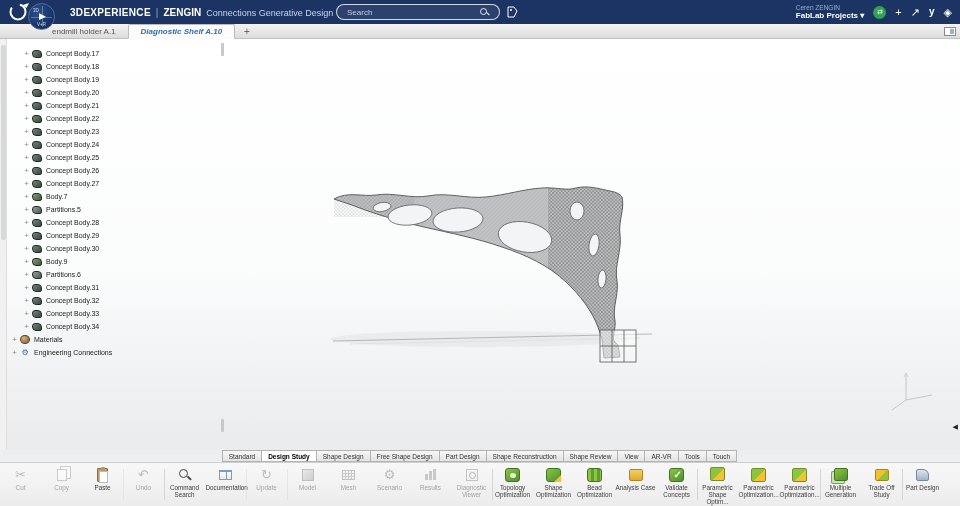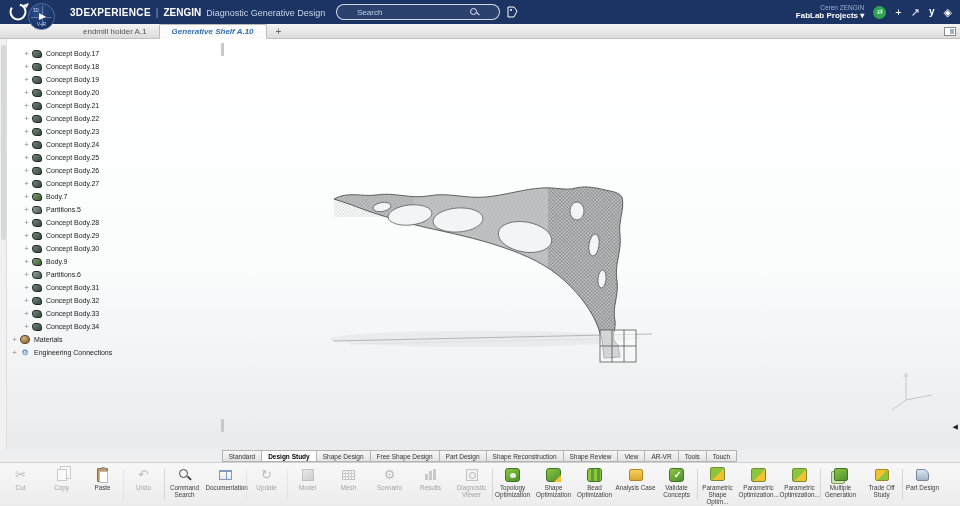--- a/index.html
+++ b/index.html
@@ -8,44 +8,44 @@
 
 
 .topbar{flex:0 0 24px;background:#1b3463;display:flex;align-items:center;color:#fff;padding:0 8px;position:relative;z-index:6}
 .logo{width:22px;height:20px;flex:0 0 22px}
 .brandwrap{margin-left:40px;display:flex;align-items:baseline;white-space:nowrap}
 .brand{font-size:10px;font-weight:bold;letter-spacing:.3px}
 .bdiv{color:#8fa3c8;margin:0 5px;font-size:10px}
 .appname{font-size:10px;font-weight:bold}
 .subtitle{font-size:9px;color:#c9d4ea;margin-left:5px;font-weight:normal}
 .search-wrap{position:absolute;left:336px;top:4px;display:flex;align-items:center;gap:7px}
-.search-box{width:164px;height:16px;border:1px solid rgba(255,255,255,.8);border-radius:9px;background:rgba(255,255,255,.07);display:flex;align-items:center;padding:0 20px}
+.search-box{width:164px;height:16px;border:1px solid rgba(255,255,255,.8);border-radius:9px;background:rgba(255,255,255,.07);display:flex;align-items:center;padding:0 10px}
 .search-box input{flex:1;background:transparent;border:0;outline:0;color:#fff;font-size:8px}
 .search-box input::placeholder{color:#c3cde2}
 .mag-w{position:relative;width:9px;height:9px;flex:0 0 9px}
 .mag-w::before{content:"";position:absolute;left:0;top:0;width:5px;height:5px;border:1.2px solid #e6ebf5;border-radius:50%}
 .mag-w::after{content:"";position:absolute;left:5.5px;top:5.5px;width:3.5px;height:1.2px;background:#e6ebf5;transform:rotate(45deg)}
 .topbar-right{margin-left:auto;display:flex;align-items:center;gap:9px}
-.user{text-align:right;line-height:1.15;white-space:nowrap}
+.user{text-align:left;line-height:1.15;white-space:nowrap}
 .user .name{font-size:6.5px;color:#9db0d5}
 .user .ws{font-size:8px;font-weight:bold;color:#fff}
 .green-dot{width:13px;height:13px;border-radius:50%;background:#2fa34f;display:flex;align-items:center;justify-content:center;font-size:7px;color:#fff}
 .tbi{font-size:11px;color:#fff;line-height:1}
 .tbi.sw{font-weight:bold;font-size:10px}
 
 
 .compass{position:absolute;left:28px;top:3px;width:27px;height:27px;border-radius:50%;background:radial-gradient(circle at 35% 32%,#2b4f8e,#0d2350);border:1px solid #53709f;z-index:20}
 .compass::before{content:"";position:absolute;left:50%;top:2px;bottom:2px;width:1px;background:rgba(255,255,255,.3)}
 .compass::after{content:"";position:absolute;top:50%;left:2px;right:2px;height:1px;background:rgba(255,255,255,.3)}
 .compass .play{position:absolute;left:54%;top:46%;transform:translate(-50%,-50%);font-size:9px;color:#fff}
 .compass .lbl3d{position:absolute;left:4px;top:4px;font-size:4.5px;color:#cdd8ee}
 .compass .lblvr{position:absolute;left:50%;bottom:2px;transform:translateX(-50%);font-size:4.5px;color:#cdd8ee}
 
 
-.tabbar{flex:0 0 15px;background:linear-gradient(#f4f4f4,#dcdcdc);border-bottom:1px solid #c0c0c0;display:flex;align-items:stretch;padding-left:71px;position:relative;z-index:5}
+.tabbar{flex:0 0 15px;background:linear-gradient(#f4f4f4,#dcdcdc);border-bottom:1px solid #c0c0c0;display:flex;align-items:stretch;padding-left:40px;position:relative;z-index:5}
 .tabs-host{display:flex;align-items:stretch}
 .doc-tab{font-size:8px;color:#555;padding:0 12px;display:flex;align-items:center;cursor:default}
 .doc-tab.active{background:#fcfcfd;border:1px solid #bcbcbc;border-bottom:1px solid #fcfcfd;color:#2f6fae;font-style:italic;font-weight:bold;border-radius:2px 2px 0 0;margin-bottom:-1px}
 .newtab{font-size:10px;color:#666;padding:0 9px;display:flex;align-items:center}
 .panel-ico{position:absolute;right:4px;top:3px;width:12px;height:9px;border:1px solid #8a8a8a;background:#fff}
 .panel-ico::after{content:"";position:absolute;right:1px;top:1px;width:4px;height:5px;background:#9fb3c6}
 
 
 .main{flex:1;position:relative;background:linear-gradient(180deg,#ffffff 0%,#fbfcfc 55%,#e9ebed 100%);overflow:hidden}
 .vscroll{position:absolute;left:0;top:0;bottom:0;width:7px;background:#f1f1f1;border-right:1px solid #dedede}
@@ -114,21 +114,21 @@
 
   <div class="topbar">
     <svg class="logo" viewBox="0 0 22 20">
       <circle cx="10" cy="10" r="7.5" fill="none" stroke="#fff" stroke-width="2" stroke-dasharray="28 9"></circle>
       <path d="M15 3 l6 -2 -2.5 5 z" fill="#fff"></path>
     </svg>
     <div class="brandwrap">
       <span class="brand">3DEXPERIENCE</span>
       <span class="bdiv">|</span>
       <span class="appname">ZENGIN</span>
-      <span class="subtitle">Diagnostic Generative Design</span>
+      <span class="subtitle">Connections Generative Design</span>
     </div>
     <div class="search-wrap">
       <div class="search-box">
         <input type="text" placeholder="Search" style="">
         <span class="mag-w"></span>
       </div>
       <svg width="11" height="12" viewBox="0 0 11 12">
         <path d="M1 1 h6 l3 4 -3 6 h-6 z" fill="none" stroke="#fff" stroke-width="1"></path>
         <circle cx="4" cy="4" r="1" fill="#fff"></circle>
       </svg>
@@ -150,21 +150,21 @@
 
   <div class="compass">
     <span class="lbl3d">3D</span>
     <span class="play">▶</span>
     <span class="lblvr">V+R</span>
   </div>
 
   <div class="tabbar">
     <div class="tabs-host">
         <div class="doc-tab">endmill holder A.1</div>
-        <div class="doc-tab active">Generative Shelf A.10</div>
+        <div class="doc-tab active">Diagnostic Shelf A.10</div>
       </div>
     <span class="newtab">+</span>
     <span class="panel-ico"></span>
   </div>
 
   <div class="main">
     <svg width="960" height="396" viewBox="0 0 960 396" style="position:absolute;left:0;top:0">
       <defs>
         <pattern id="hatch" width="4" height="4" patternUnits="userSpaceOnUse">
           <path d="M0 4 L4 0" stroke="#6a6a6a" stroke-width="0.5"></path>

